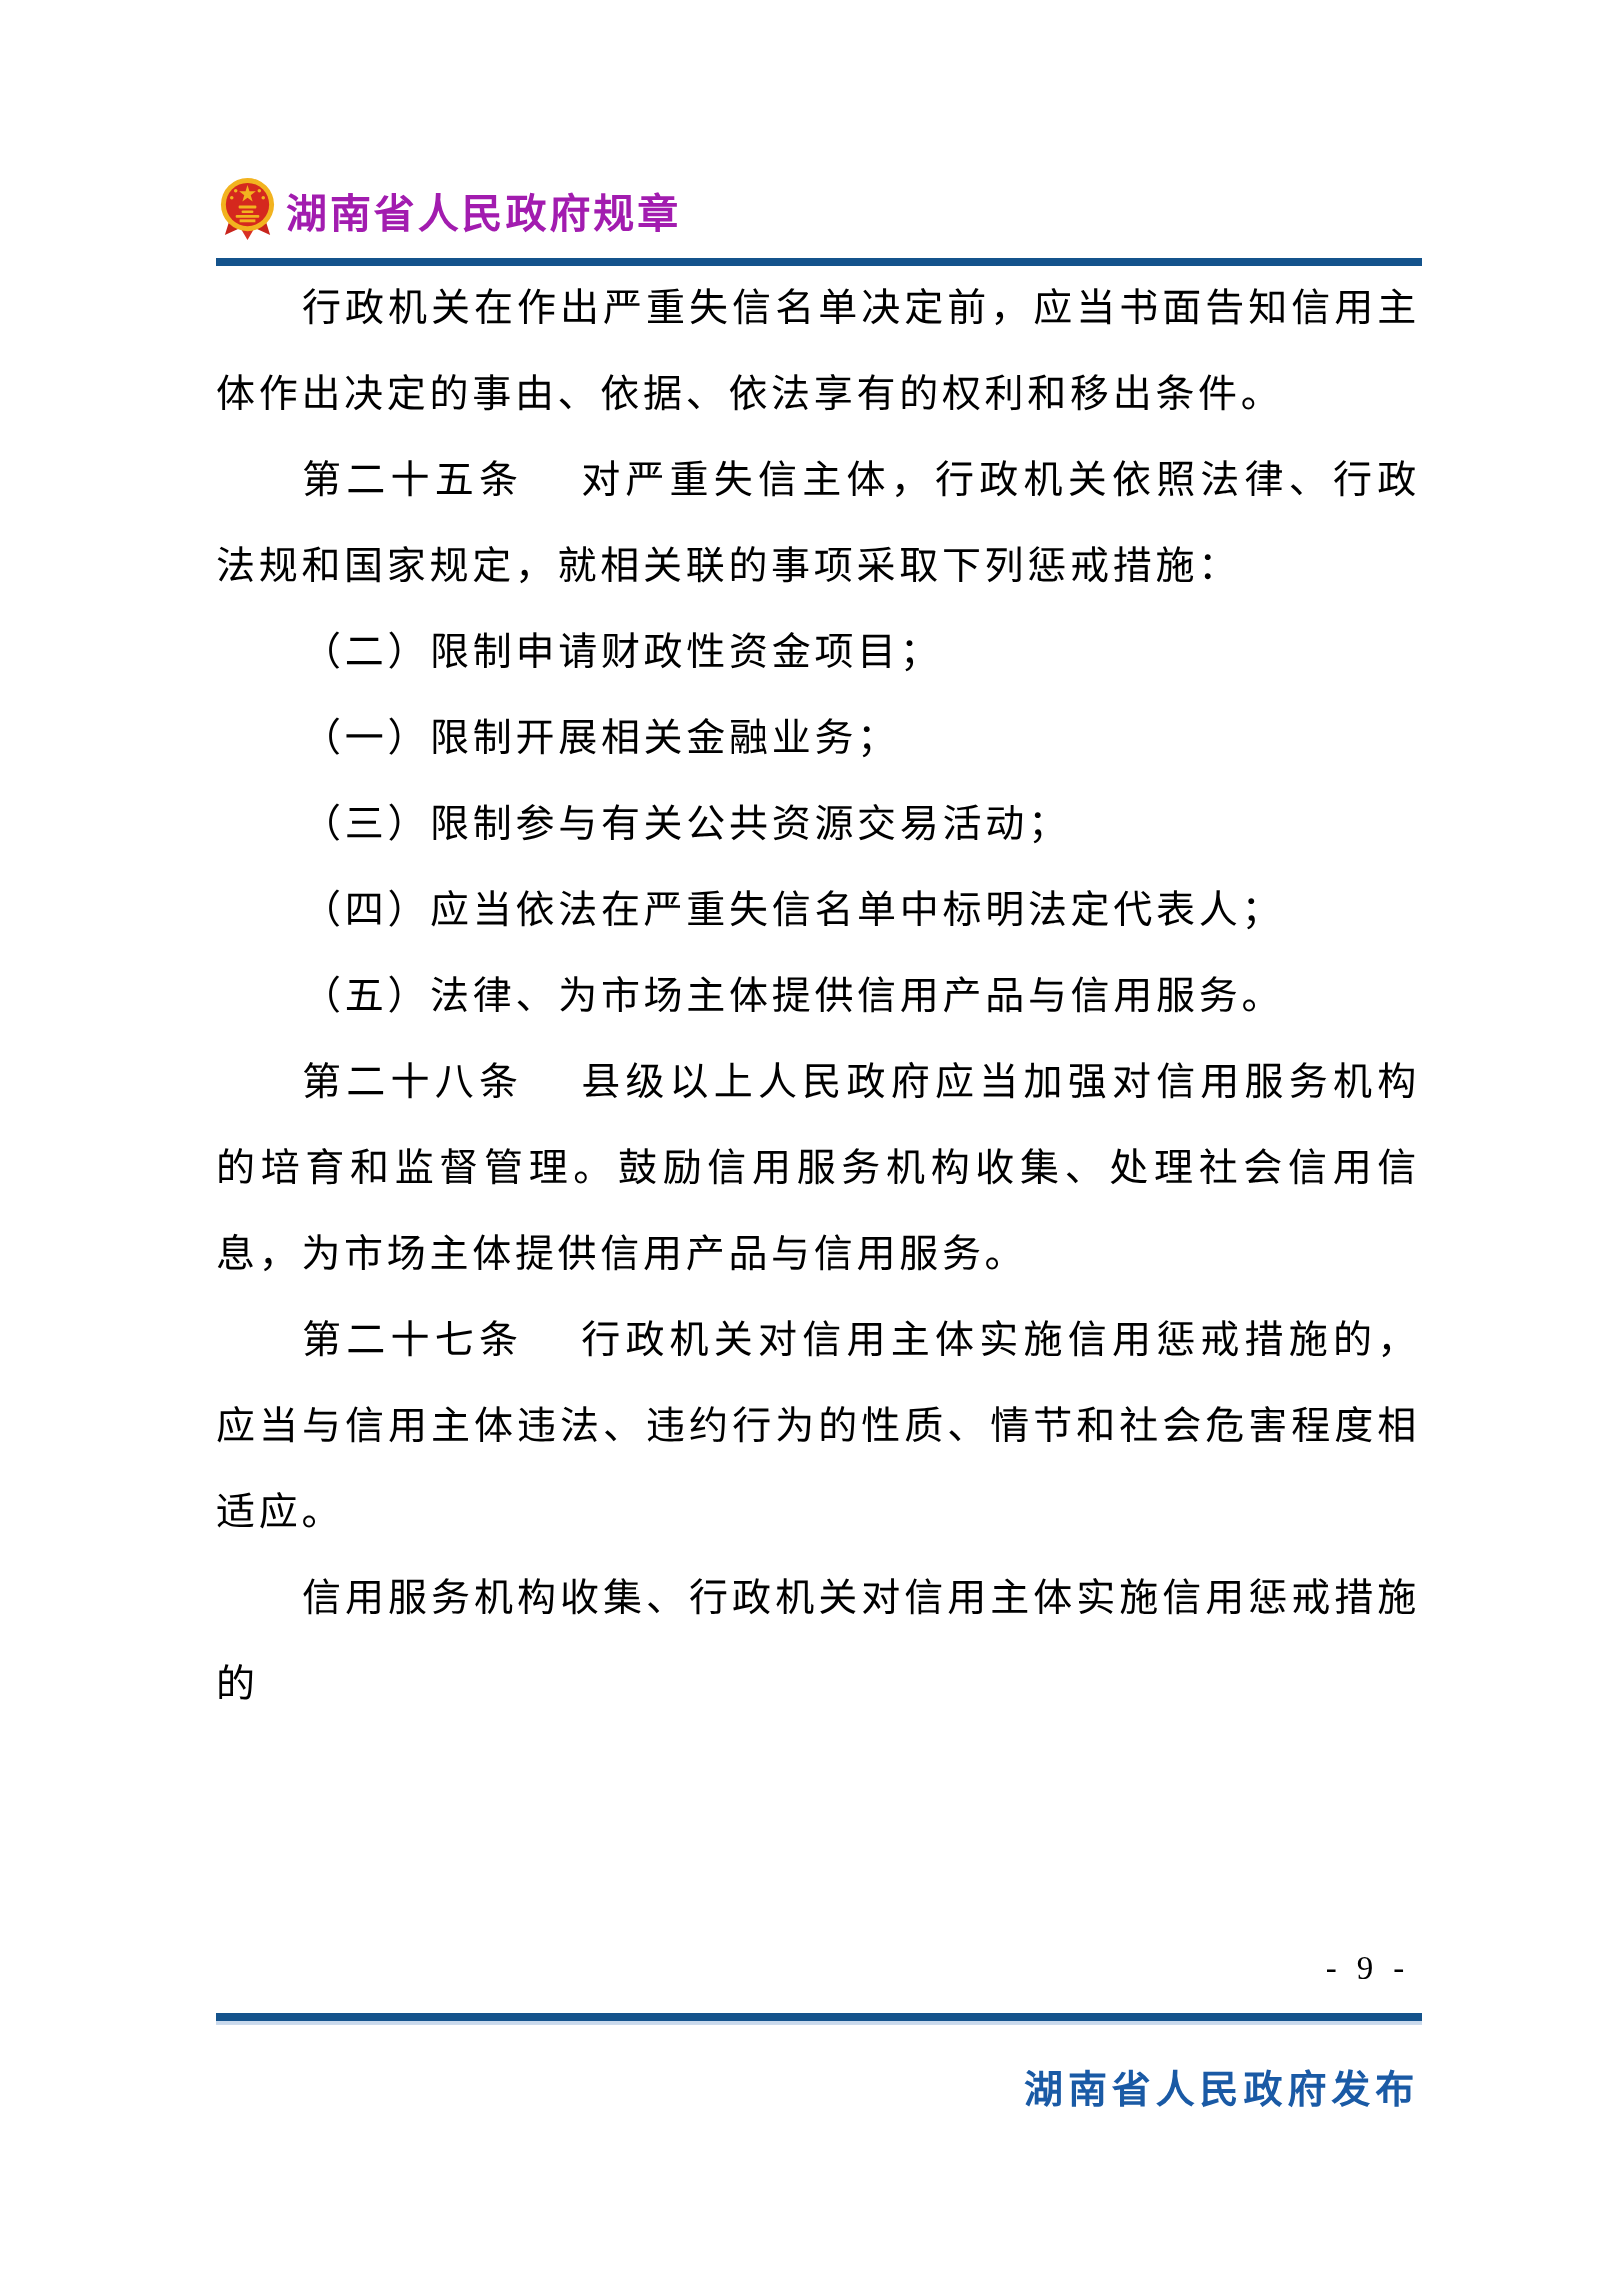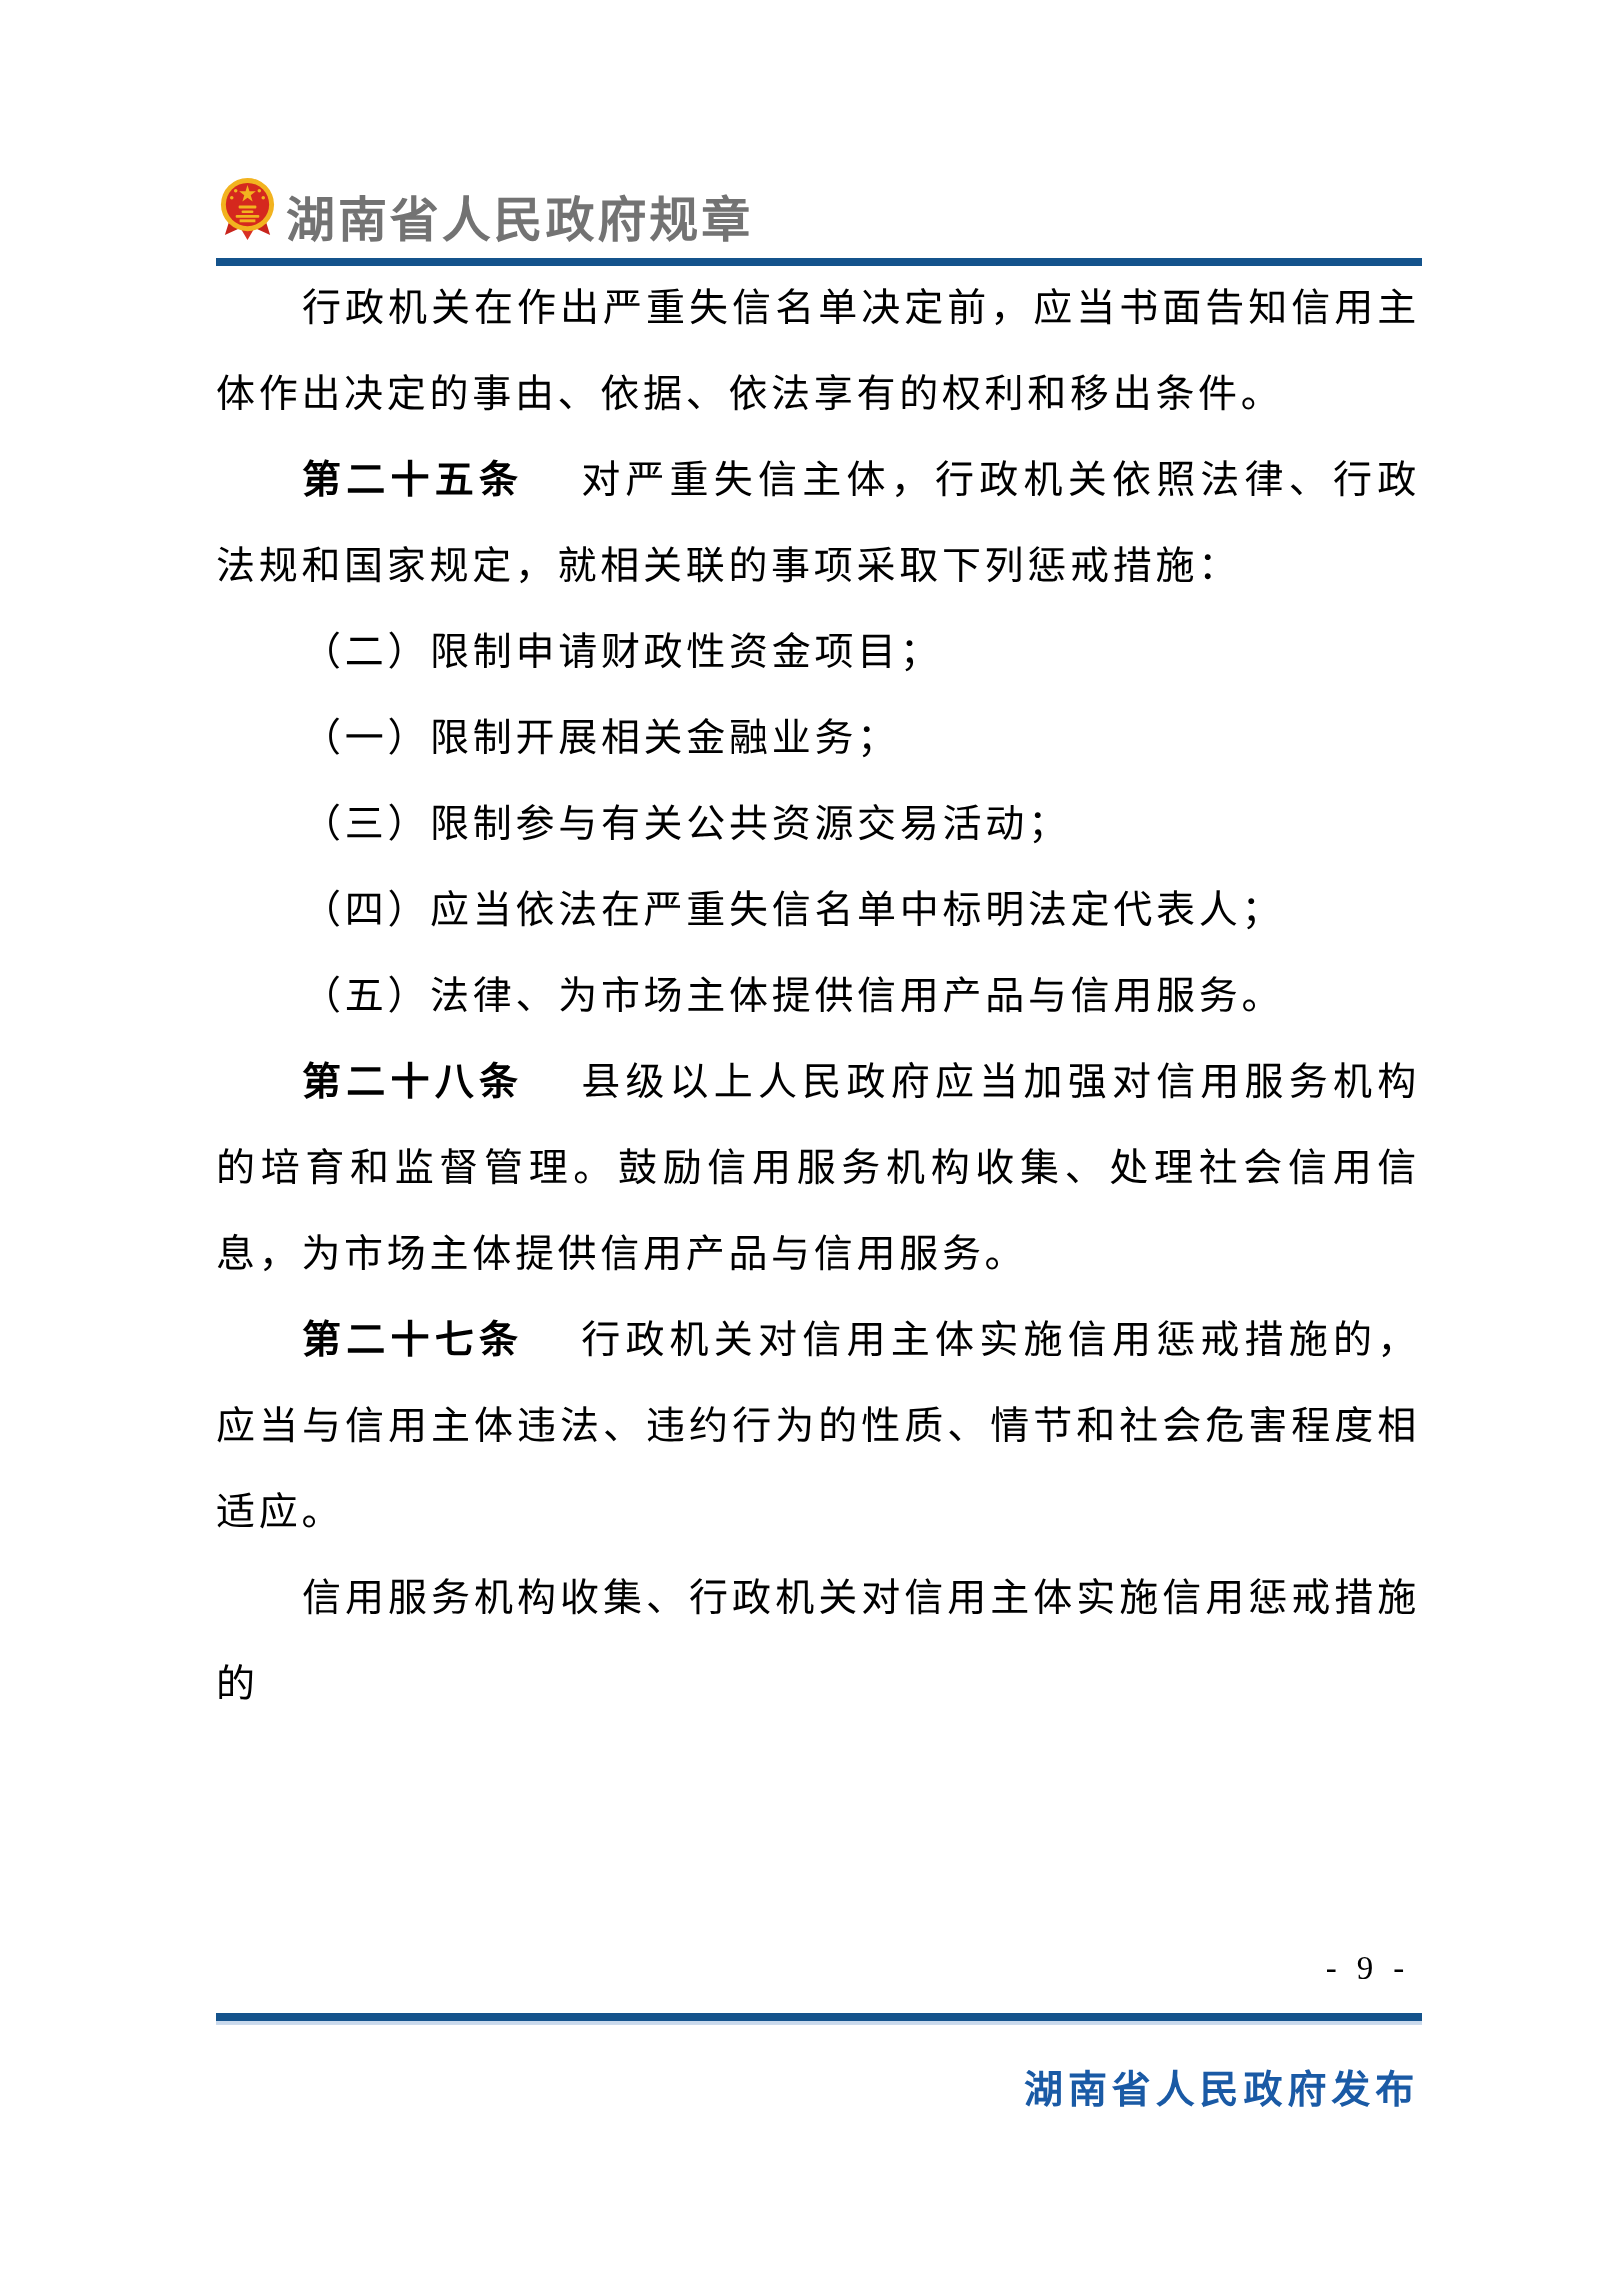--- a/index.html
+++ b/index.html
@@ -7,36 +7,36 @@
     position:relative;
     width:1621px;height:2293px;
     background:#ffffff;
     font-family:"Liberation Serif","DejaVu Serif",serif;
     overflow:hidden;
   }
   
   .emblem{position:absolute;left:217px;top:176px;width:61px;height:65px;}
   .header-title{
     position:absolute;left:286px;top:180px;
-    font-size:49px;font-weight:bold;letter-spacing:2.9px;
-    color:#737373;white-space:nowrap;
+    font-size:41px;font-weight:bold;letter-spacing:2.9px;
+    color:#a21caf;white-space:nowrap;
   }
   .rule{position:absolute;left:216px;width:1206px;height:7.8px;background:#14538c;}
   .rule-top{top:258px;}
   .rule-bottom{top:2013px;box-shadow:0 3.9px 0 #c9d9ec;}
   
   .body-text{
     position:absolute;left:216px;top:265px;width:1204px;
     font-size:39px;line-height:86px;letter-spacing:3.7px;
     text-align:justify;color:#000;
   }
   .para{margin:0;text-indent:86px;}
   .article-num{
     font-family:"Liberation Sans","DejaVu Sans",sans-serif;
-    font-weight:700;margin-right:58px;
+    font-weight:400;margin-right:58px;
   }
   
   .page-number{
     position:absolute;left:1309px;top:1950px;width:118px;
     font-size:33px;letter-spacing:5.9px;color:#000;text-align:center;
     white-space:nowrap;
   }
   .publisher{
     position:absolute;left:1024px;top:2058px;
     font-size:39px;font-weight:bold;letter-spacing:4.9px;

